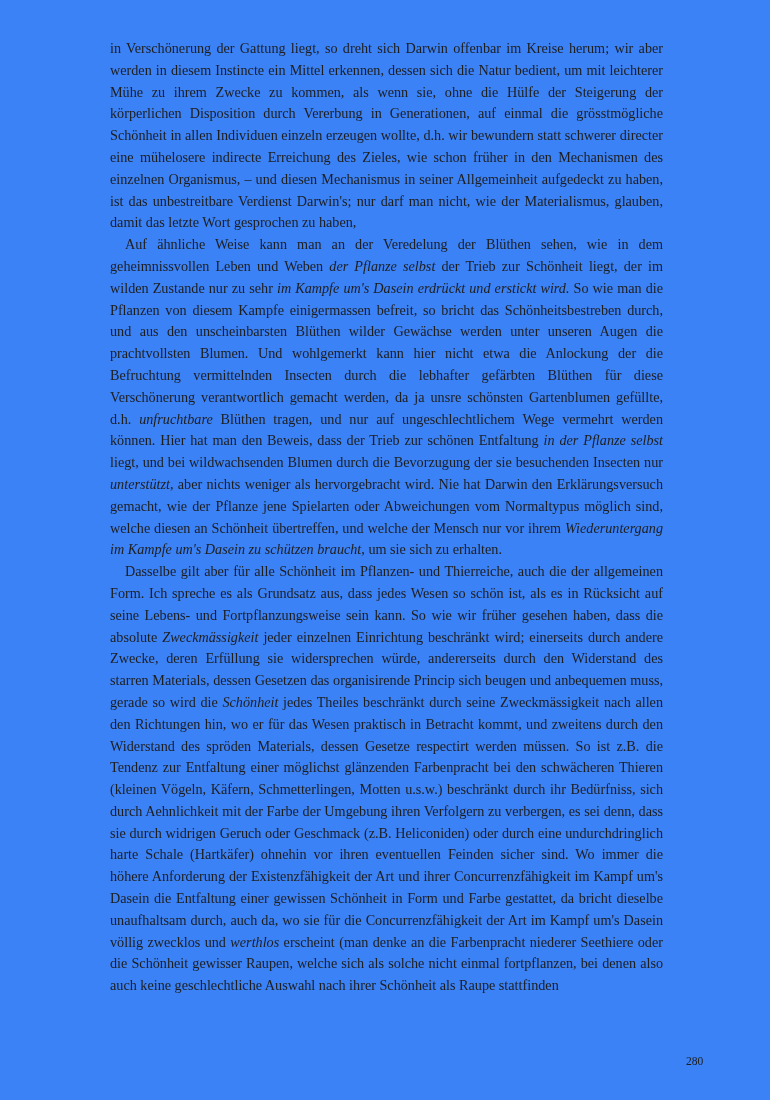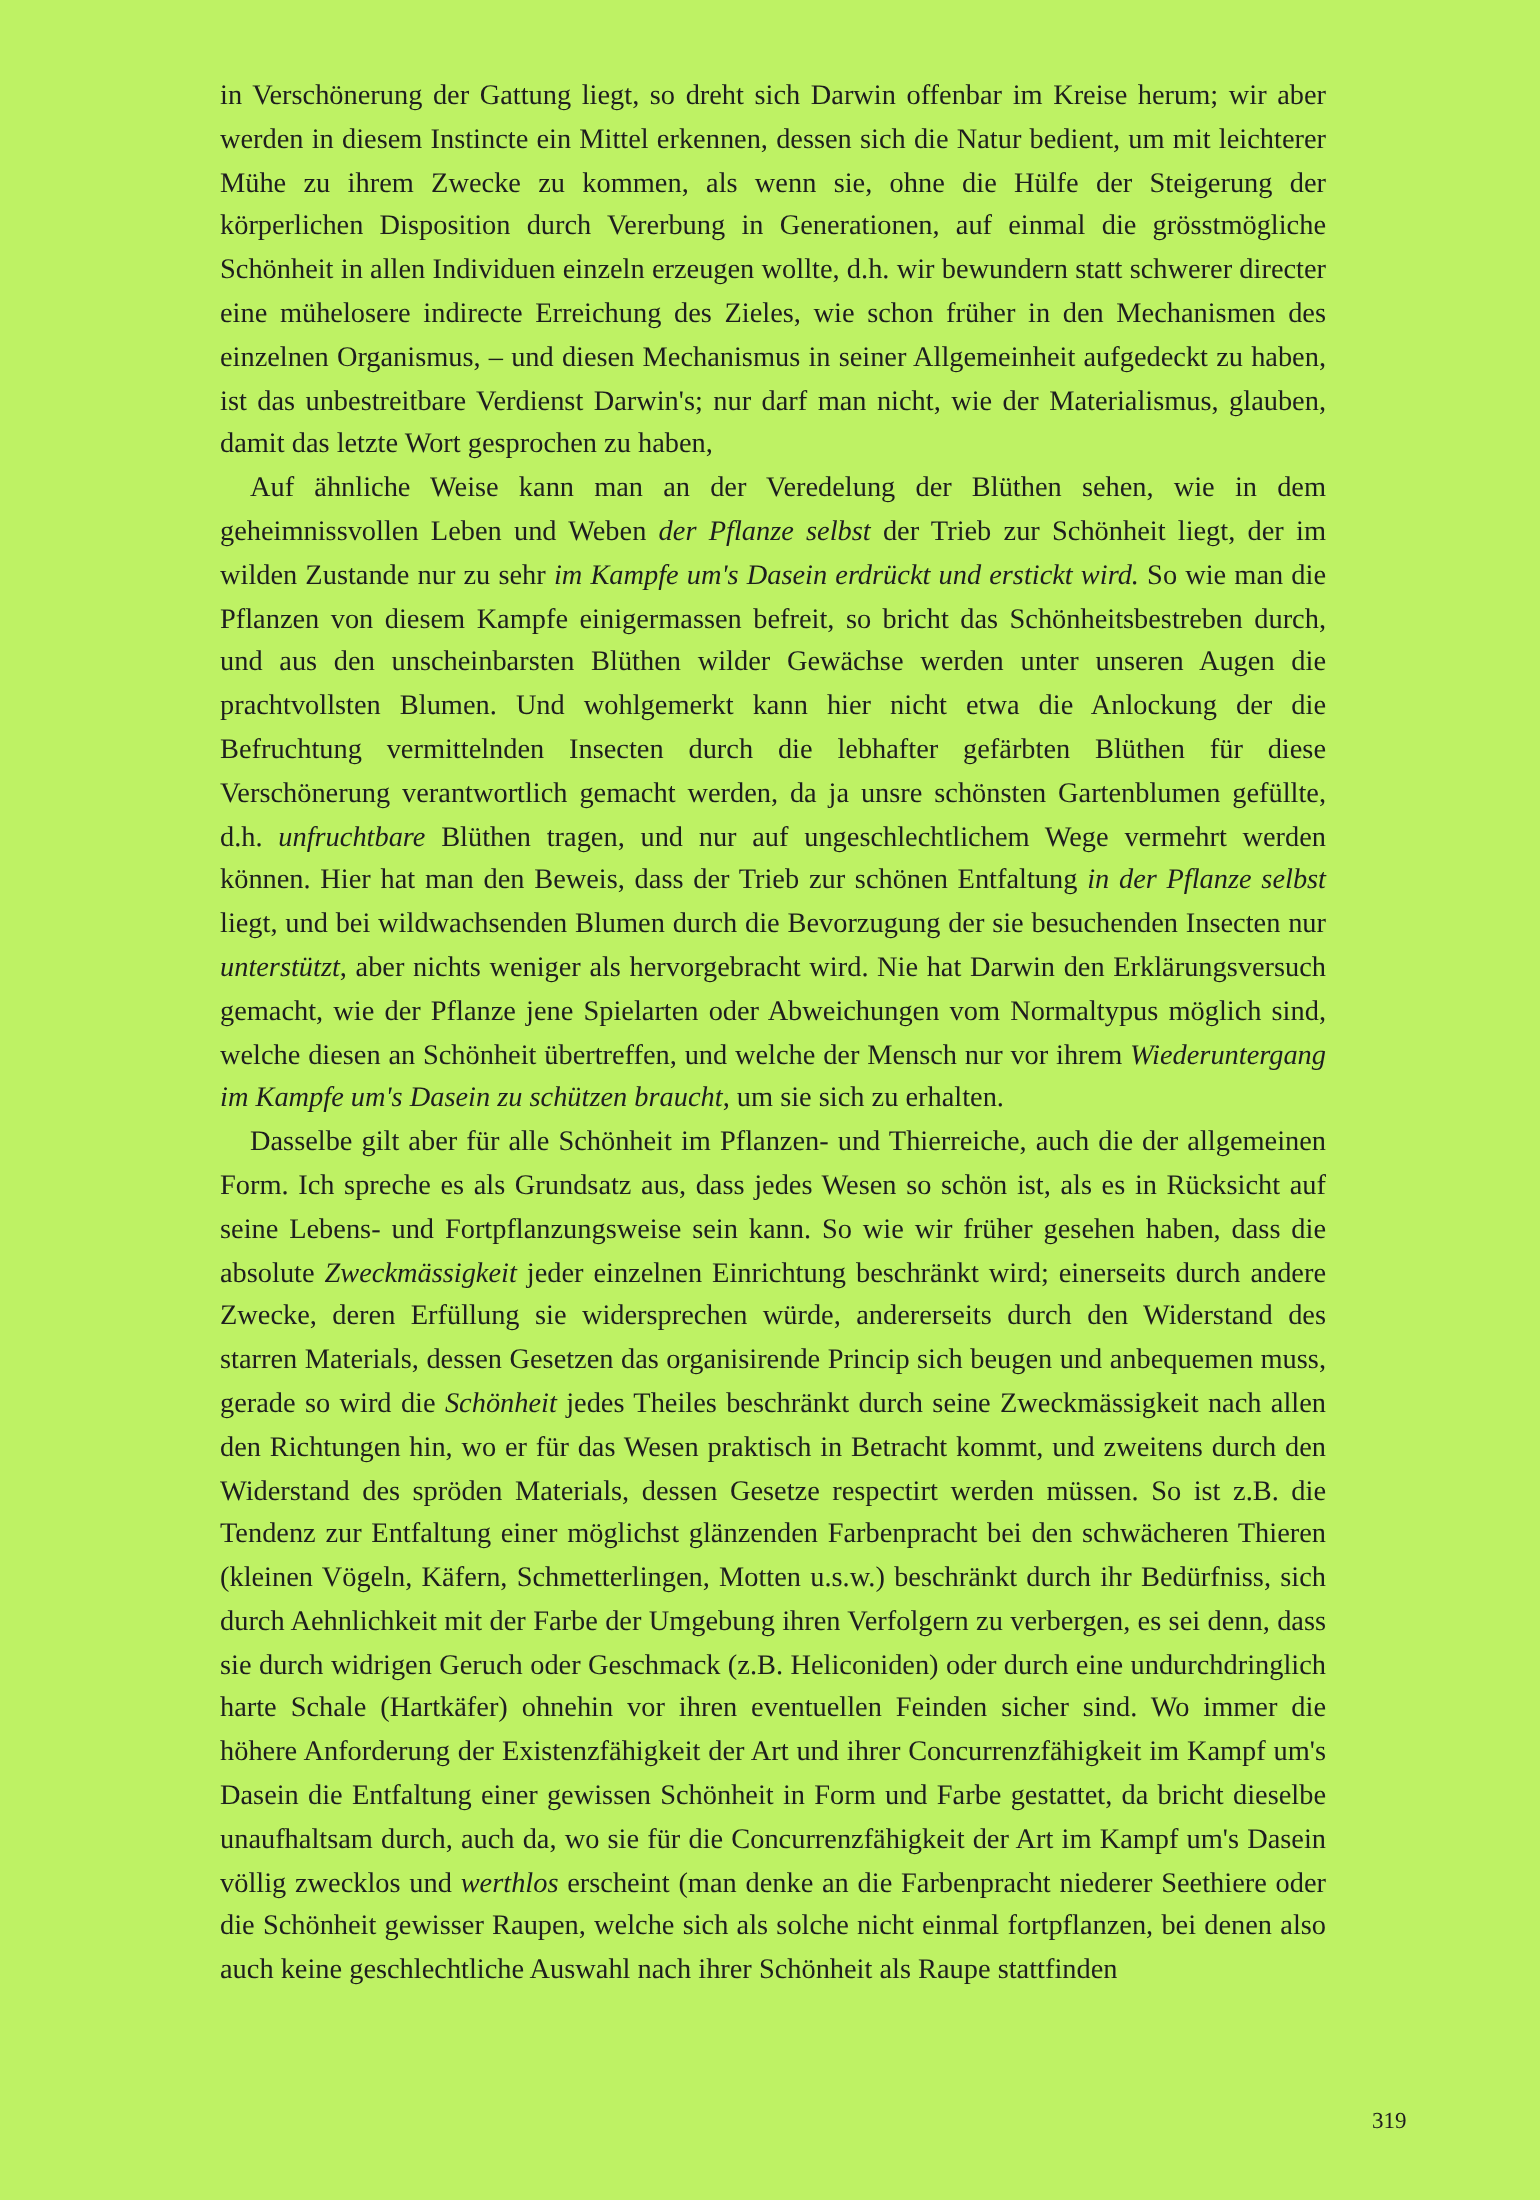--- a/index.html
+++ b/index.html
@@ -4,21 +4,21 @@
 <style>
   html, body {
     margin: 0;
     padding: 0;
     background: #ffffff;
   }
   .book-page {
     position: relative;
     width: 770px;
     height: 1100px;
-    background: #bef264;
+    background: #3b82f6;
     overflow: hidden;
   }
   .text-block {
     position: absolute;
     left: 110px;
     top: 38px;
     width: 553px;
     font-family: "Liberation Serif", "DejaVu Serif", serif;
     font-size: 14.2px;
     line-height: 21.8px;
@@ -46,14 +46,14 @@
 </style>
 </head>
 <body>
 
 <div class="book-page">
   <div class="text-block">
       <p class="para"><span>in Verschönerung der Gattung liegt, so dreht sich Darwin offenbar im Kreise herum; wir aber werden in diesem Instincte ein Mittel erkennen, dessen sich die Natur bedient, um mit leichterer Mühe zu ihrem Zwecke zu kommen, als wenn sie, ohne die Hülfe der Steigerung der körperlichen Disposition durch Vererbung in Generationen, auf einmal die grösstmögliche Schönheit in allen Individuen einzeln erzeugen wollte, d.h. wir bewundern statt schwerer directer eine mühelosere indirecte Erreichung des Zieles, wie schon früher in den Mechanismen des einzelnen Organismus, – und diesen Mechanismus in seiner Allgemeinheit aufgedeckt zu haben, ist das unbestreitbare Verdienst Darwin's; nur darf man nicht, wie der Materialismus, glauben, damit das letzte Wort gesprochen zu haben,</span></p>
       <p class="para indented"><span>Auf ähnliche Weise kann man an der Veredelung der Blüthen sehen, wie in dem geheimnissvollen Leben und Weben </span><em>der Pflanze selbst</em><span> der Trieb zur Schönheit liegt, der im wilden Zustande nur zu sehr </span><em>im Kampfe um's Dasein erdrückt und erstickt wird.</em><span> So wie man die Pflanzen von diesem Kampfe einigermassen befreit, so bricht das Schönheitsbestreben durch, und aus den unscheinbarsten Blüthen wilder Gewächse werden unter unseren Augen die prachtvollsten Blumen. Und wohlgemerkt kann hier nicht etwa die Anlockung der die Befruchtung vermittelnden Insecten durch die lebhafter gefärbten Blüthen für diese Verschönerung verantwortlich gemacht werden, da ja unsre schönsten Gartenblumen gefüllte, d.h. </span><em>unfruchtbare</em><span> Blüthen tragen, und nur auf ungeschlechtlichem Wege vermehrt werden können. Hier hat man den Beweis, dass der Trieb zur schönen Entfaltung </span><em>in der Pflanze selbst</em><span> liegt, und bei wildwachsenden Blumen durch die Bevorzugung der sie besuchenden Insecten nur </span><em>unterstützt</em><span>, aber nichts weniger als hervorgebracht wird. Nie hat Darwin den Erklärungsversuch gemacht, wie der Pflanze jene Spielarten oder Abweichungen vom Normaltypus möglich sind, welche diesen an Schönheit übertreffen, und welche der Mensch nur vor ihrem </span><em>Wiederuntergang im Kampfe um's Dasein zu schützen braucht</em><span>, um sie sich zu erhalten.</span></p>
       <p class="para indented"><span>Dasselbe gilt aber für alle Schönheit im Pflanzen- und Thierreiche, auch die der allgemeinen Form. Ich spreche es als Grundsatz aus, dass jedes Wesen so schön ist, als es in Rücksicht auf seine Lebens- und Fortpflanzungsweise sein kann. So wie wir früher gesehen haben, dass die absolute </span><em>Zweckmässigkeit</em><span> jeder einzelnen Einrichtung beschränkt wird; einerseits durch andere Zwecke, deren Erfüllung sie widersprechen würde, andererseits durch den Widerstand des starren Materials, dessen Gesetzen das organisirende Princip sich beugen und anbequemen muss, gerade so wird die </span><em>Schönheit</em><span> jedes Theiles beschränkt durch seine Zweckmässigkeit nach allen den Richtungen hin, wo er für das Wesen praktisch in Betracht kommt, und zweitens durch den Widerstand des spröden Materials, dessen Gesetze respectirt werden müssen. So ist z.B. die Tendenz zur Entfaltung einer möglichst glänzenden Farbenpracht bei den schwächeren Thieren (kleinen Vögeln, Käfern, Schmetterlingen, Motten u.s.w.) beschränkt durch ihr Bedürfniss, sich durch Aehnlichkeit mit der Farbe der Umgebung ihren Verfolgern zu verbergen, es sei denn, dass sie durch widrigen Geruch oder Geschmack (z.B. Heliconiden) oder durch eine undurchdringlich harte Schale (Hartkäfer) ohnehin vor ihren eventuellen Feinden sicher sind. Wo immer die höhere Anforderung der Existenzfähigkeit der Art und ihrer Concurrenzfähigkeit im Kampf um's Dasein die Entfaltung einer gewissen Schönheit in Form und Farbe gestattet, da bricht dieselbe unaufhaltsam durch, auch da, wo sie für die Concurrenzfähigkeit der Art im Kampf um's Dasein völlig zwecklos und </span><em>werthlos</em><span> erscheint (man denke an die Farbenpracht niederer Seethiere oder die Schönheit gewisser Raupen, welche sich als solche nicht einmal fortpflanzen, bei denen also auch keine geschlechtliche Auswahl nach ihrer Schönheit als Raupe stattfinden</span></p>
     </div>
-  <div class="page-number">319</div>
+  <div class="page-number">280</div>
 </div>
 
 </body></html>

